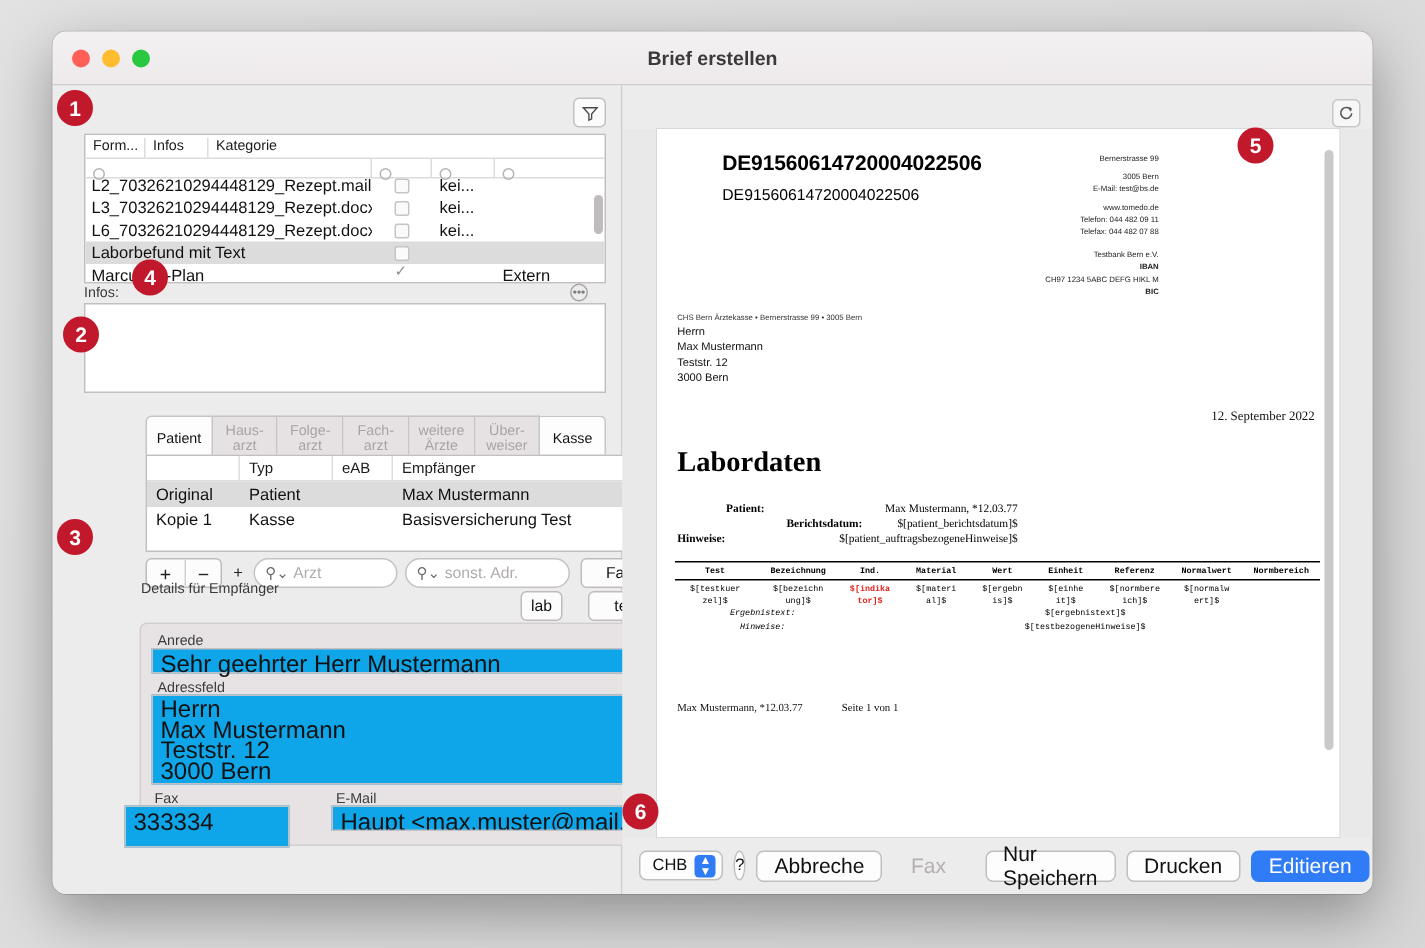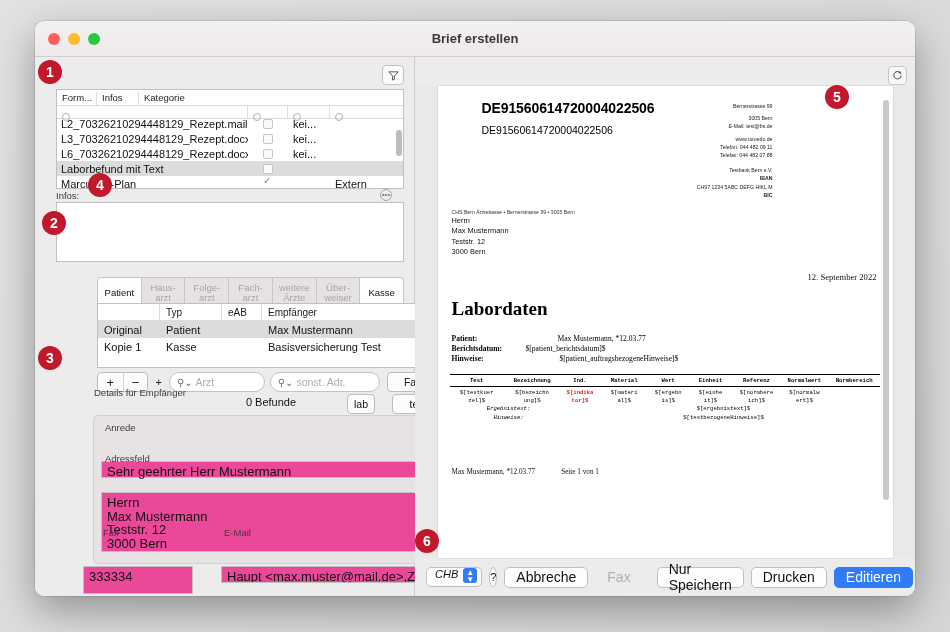--- a/index.html
+++ b/index.html
@@ -162,23 +162,22 @@
   .text-btn{ position:absolute; left:357px; top:337px; width:52px; }
 
   
   .det-label { position:absolute; left:59px; top:330px; font-size:9.5px; color:#3b3b3b; }
   .det-box {
     position:absolute; left:58px; top:358px; width:355px; height:149px;
     background:#e7e3e5; border:.5px solid #d3cfd1; border-radius:5px;
   }
   .fld-label { font-size:9.5px; color:#3b3b3b; }
   .inp {
-    background:#ec4899; border:.5px solid #c4c0c2; font-size:13px; color:#111;
+    background:#0ea5e9; border:.5px solid #c4c0c2; font-size:16px; color:#111;
     padding:2px 5px;
-    margin-top:29px;
   }
   .anrede-l { position:absolute; left:70px; top:365px; }
   .anrede-i { position:absolute; left:66px; top:375px; width:339px; height:17px; }
   .adr-l    { position:absolute; left:70px; top:396px; }
   .adr-i    { position:absolute; left:66px; top:406px; width:339px; height:60px;
               line-height:13.5px; padding-top:3px; }
   .fax-l    { position:absolute; left:68px; top:470px; }
   .fax-i    { position:absolute; left:48px; top:480px; width:110px; height:28px; }
   .mail-l   { position:absolute; left:189px; top:470px; }
   .mail-i   { position:absolute; left:186px; top:480px; width:219px; height:17px;
@@ -218,21 +217,21 @@
 
   .sender-line { position:absolute; left:14px; top:123px; font-size:5.2px; color:#333;
                  font-family:"Liberation Sans", sans-serif;}
   .addr-to { position:absolute; left:14px; top:130px; font-size:7.4px; line-height:10.4px; color:#111;
              font-family:"Liberation Sans", sans-serif;}
   .date-line { position:absolute; right:16px; top:186px; font-size:8.6px; color:#111; }
 
   .doc-h1 { position:absolute; left:14px; top:212px; font-size:19px; font-weight:700; color:#000; }
 
   .kv { position:absolute; left:14px; top:248px; font-size:7.6px; line-height:10.2px; color:#000; }
-  .kv .row { display:flex; }
+  .kv .row { display:flex;justify-content:flex-end; }
   .kv .k { width:74px; font-weight:700; }
   .kv .v1 { padding-left:32px; }
   .kv .v2 { padding-left:0px; }
   .kv .v3 { padding-left:34px; }
 
   .mono-table { position:absolute; left:12px; top:288px; width:430px;
                 font-family:"Liberation Mono", monospace; color:#000; }
   .mt-rule { border-top:.9px solid #000; }
   .mt-head { display:flex; font-size:5.6px; font-weight:700; line-height:7.2px;
              padding-top:2px; padding-bottom:2px; text-align:center; }
@@ -249,21 +248,21 @@
   .mt-sub .val { flex:1; text-align:center; font-style:normal; }
   .doc-footer { position:absolute; left:14px; top:382px; font-size:7.2px; color:#111; display:flex; gap:26px;}
 
   
   .bottom-bar {
     position:absolute; left:0; right:0; bottom:0; height:38px;
     display:flex; align-items:center; padding:0 11px; gap:7px;
   }
   .chb-pop {
     height:20px; border-radius:5px; background:#fdfdfd; border:.5px solid #c2bec0;
-    display:flex; gap:5px; padding:0 4px 0 8px; font-size:11px; color:#111;font-style:italic;
+    display:flex; align-items:center; gap:5px; padding:0 4px 0 8px; font-size:11px; color:#111;
   }
   .chb-arrows {
     width:14px; height:15px; border-radius:3px; background:#2f7cf6; color:#fff;
     font-size:8px; line-height:7px; display:flex; flex-direction:column;
     align-items:center; justify-content:center;
   }
   .round-btn {
     width:20px;height:20px;border-radius:50%;background:#fdfdfd;border:.5px solid #c2bec0;
     display:flex;align-items:center;justify-content:center;font-size:11px;color:#111;
   }
@@ -423,21 +422,20 @@
           <span class="mag">⚲⌄</span>
           <span>Arzt</span>
         </div>
         <div class="sfield f-sonst">
           <span class="mag">⚲⌄</span>
           <span>sonst. Adr.</span>
         </div>
         <div class="btn" style="margin-left:2px;width:60px;">Fam.</div>
       </div>
 
-      <div class="befunde">0 Befunde</div>
       <div class="btn lab-btn">lab</div>
       <div class="btn text-btn">text</div>
 
       <div class="det-label fld-label">Details für Empfänger</div>
       <div class="det-box"></div>
       <div class="anrede-l fld-label">Anrede</div>
       <div class="inp anrede-i">Sehr geehrter Herr Mustermann</div>
       <div class="adr-l fld-label">Adressfeld</div>
       <div class="inp adr-i" style="white-space:pre-line;">Herrn
 Max Mustermann

